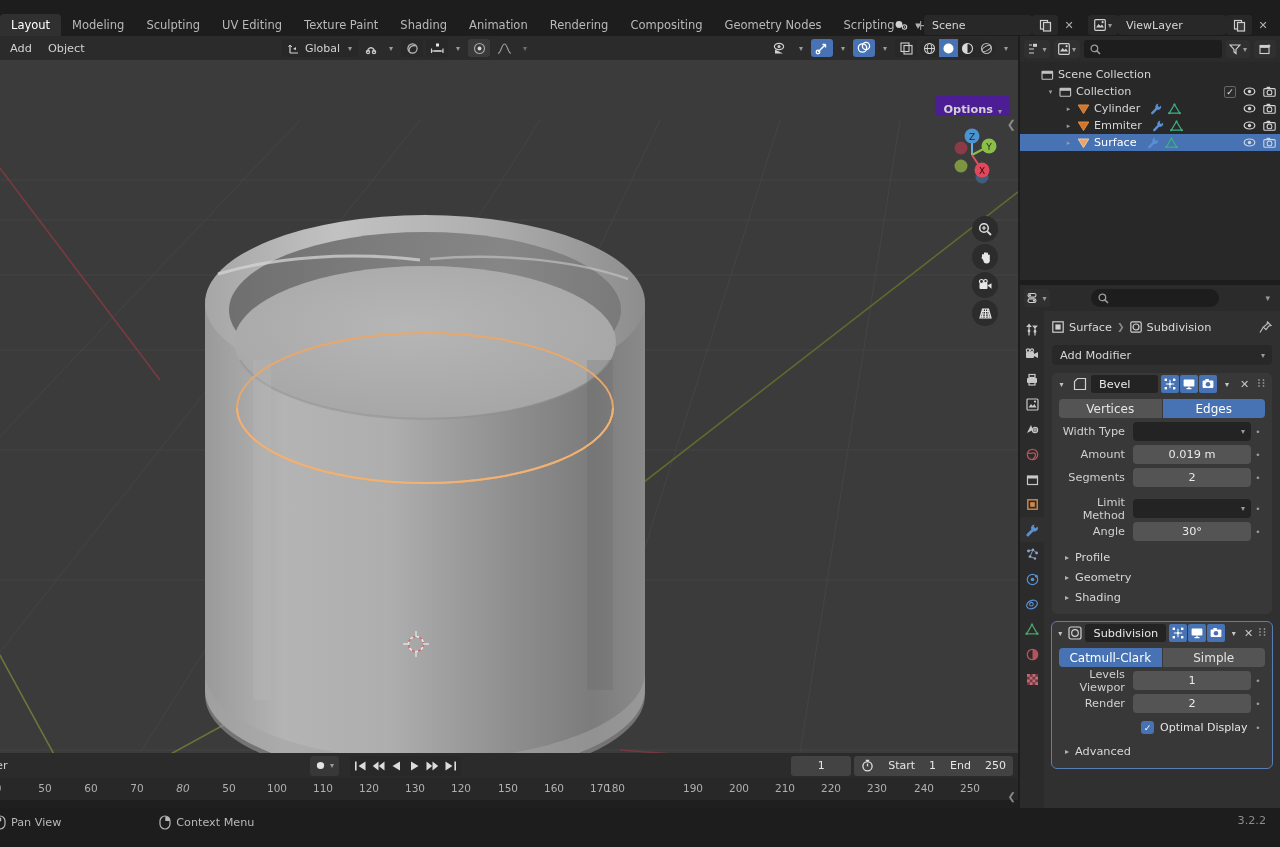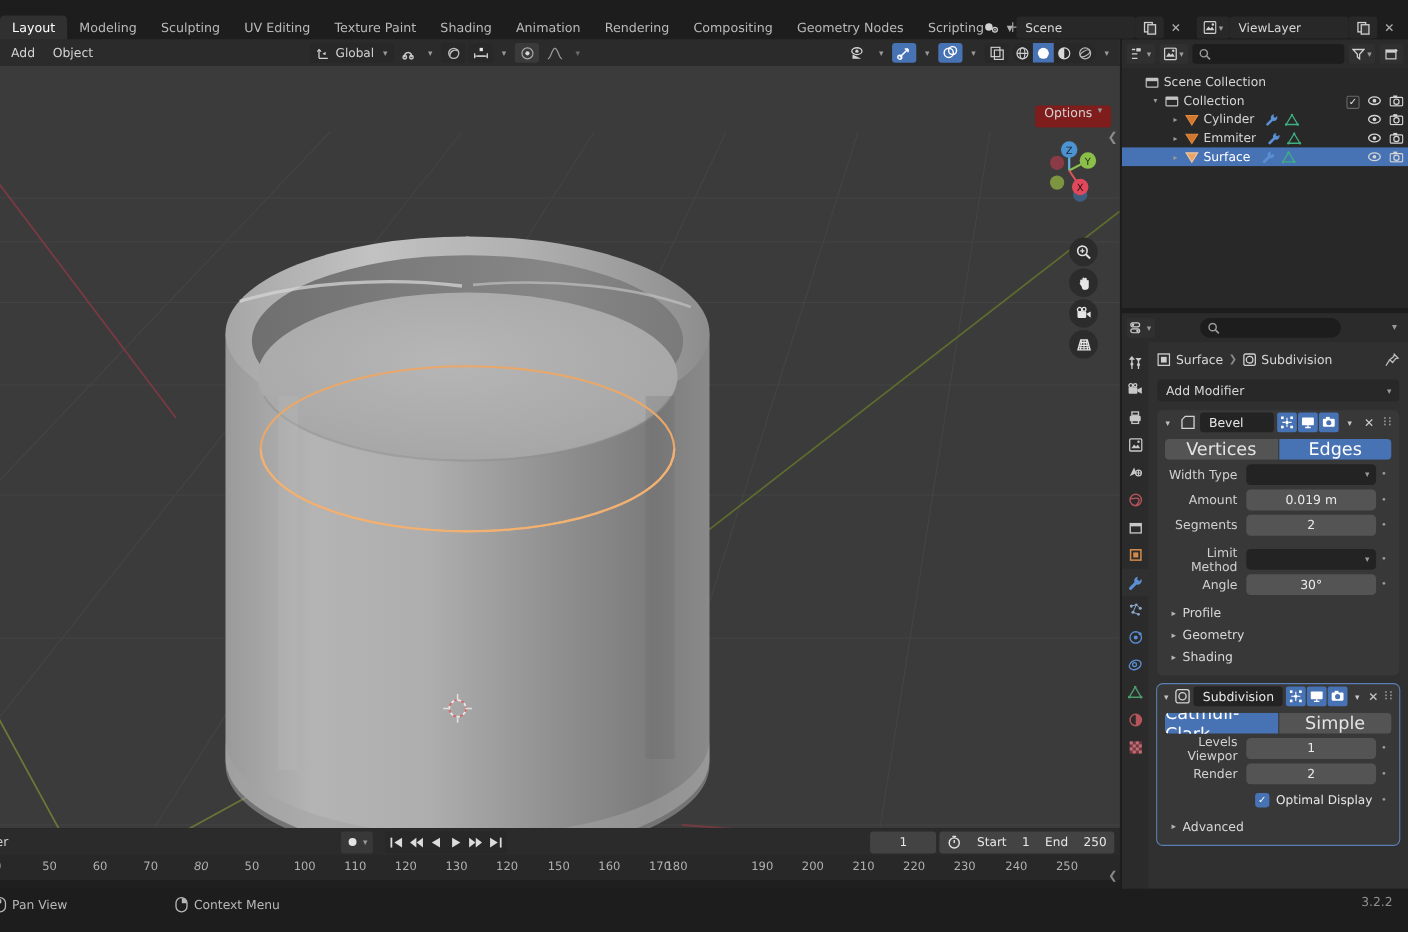--- a/index.html
+++ b/index.html
@@ -29,23 +29,23 @@
   .vph-box { height:18px; background:#282828; border-radius:3px; display:flex; align-items:center;
       padding:0 6px; gap:4px; color:#d2d2d2; }
   .vph-btn { width:22px; height:18px; display:flex; align-items:center; justify-content:center;
       background:#282828; border-radius:3px; }
   .vph-btn.on { background:#4772b3; }
   .vph-chev { width:14px; height:18px; display:flex; align-items:center; justify-content:center; color:#9a9a9a; font-size:8px;}
   .shadegrp { display:flex; background:#282828; border-radius:9px; overflow:hidden; height:18px; }
   .shadegrp > div { width:19px; display:flex; align-items:center; justify-content:center; }
   .shadegrp > div.on { background:#4772b3; }
 
-  .optionsbtn { position:absolute; right:8px; top:60px; height:20px; background:#7f1d1d;
-      border-radius:3px; display:flex; align-items:flex-start; padding:0 8px; gap:5px;
-      color:#d2d2d2; font-size:11.3px; z-index:7;}
+  .optionsbtn { position:absolute; right:8px; top:60px; height:20px; background:#4c1d95;
+      border-radius:3px; display:flex; align-items:flex-end; padding:0 8px; gap:5px;
+      color:#d2d2d2; font-size:11.3px; z-index:7;font-weight:bold;}
 
   .vp-canvas { position:absolute; left:0; top:24px; width:1018px; height:693px;
       background:#3b3b3b; overflow:hidden; }
 
   
   .gizmo { position:absolute; right:15px; top:64px; width:62px; height:62px; z-index:6; }
   .navbtns { position:absolute; right:20px; top:156px; width:26px; z-index:6; }
   .navbtn { width:26px; height:26px; border-radius:50%; background:#2c2c2c; margin-bottom:2px;
       display:flex; align-items:center; justify-content:center; color:#e0e0e0; }
   .vp-arrow { position:absolute; right:2px; top:58px; color:#8a8a8a; font-size:11px; z-index:6;}
@@ -94,21 +94,21 @@
       padding:0 8px; font-size:11.3px; color:#e8e8e8; }
   .mh-toggles { display:flex; gap:1px; }
   .mh-tg { width:18px; height:18px; background:#4772b3; border-radius:2px; display:flex;
       align-items:center; justify-content:center; }
   .mh-mini { width:14px; height:18px; display:flex; align-items:center; justify-content:center; color:#c8c8c8; font-size:8px; }
   .mh-x { width:15px; height:18px; display:flex; align-items:center; justify-content:center; color:#c8c8c8; font-size:11px; }
   .mh-dots { width:13px; height:18px; display:flex; align-items:center; justify-content:center; color:#8d8d8d; font-size:7px; letter-spacing:0px;}
 
   .modbody { padding:0 7px; }
   .seg { display:flex; height:19px; margin-top:4px; border-radius:4px; overflow:hidden; }
-  .seg > div { flex:1; display:flex; align-items:center; justify-content:center; font-size:16px;
+  .seg > div { flex:1; display:flex; align-items:center; justify-content:center; font-size:12px;
       background:#545454; color:#e4e4e4; }
   .seg > div.on { background:#4772b3; color:#fff; }
   .seg > div + div { margin-left:1px; }
 
   .frow { display:flex; align-items:center; height:19px; margin-top:4px; }
   .flbl { width:74px; text-align:right; padding-right:8px; font-size:11.3px; color:#d0d0d0; }
   .fval { flex:1; height:19px; background:#545454; border-radius:4px; display:flex; align-items:center;
       justify-content:center; font-size:11.3px; color:#eaeaea; position:relative;}
   .fval.drop { background:#232323; justify-content:flex-start; padding-left:8px; }
   .fval.drop .chev { position:absolute; right:6px; color:#9a9a9a; font-size:8px;}

